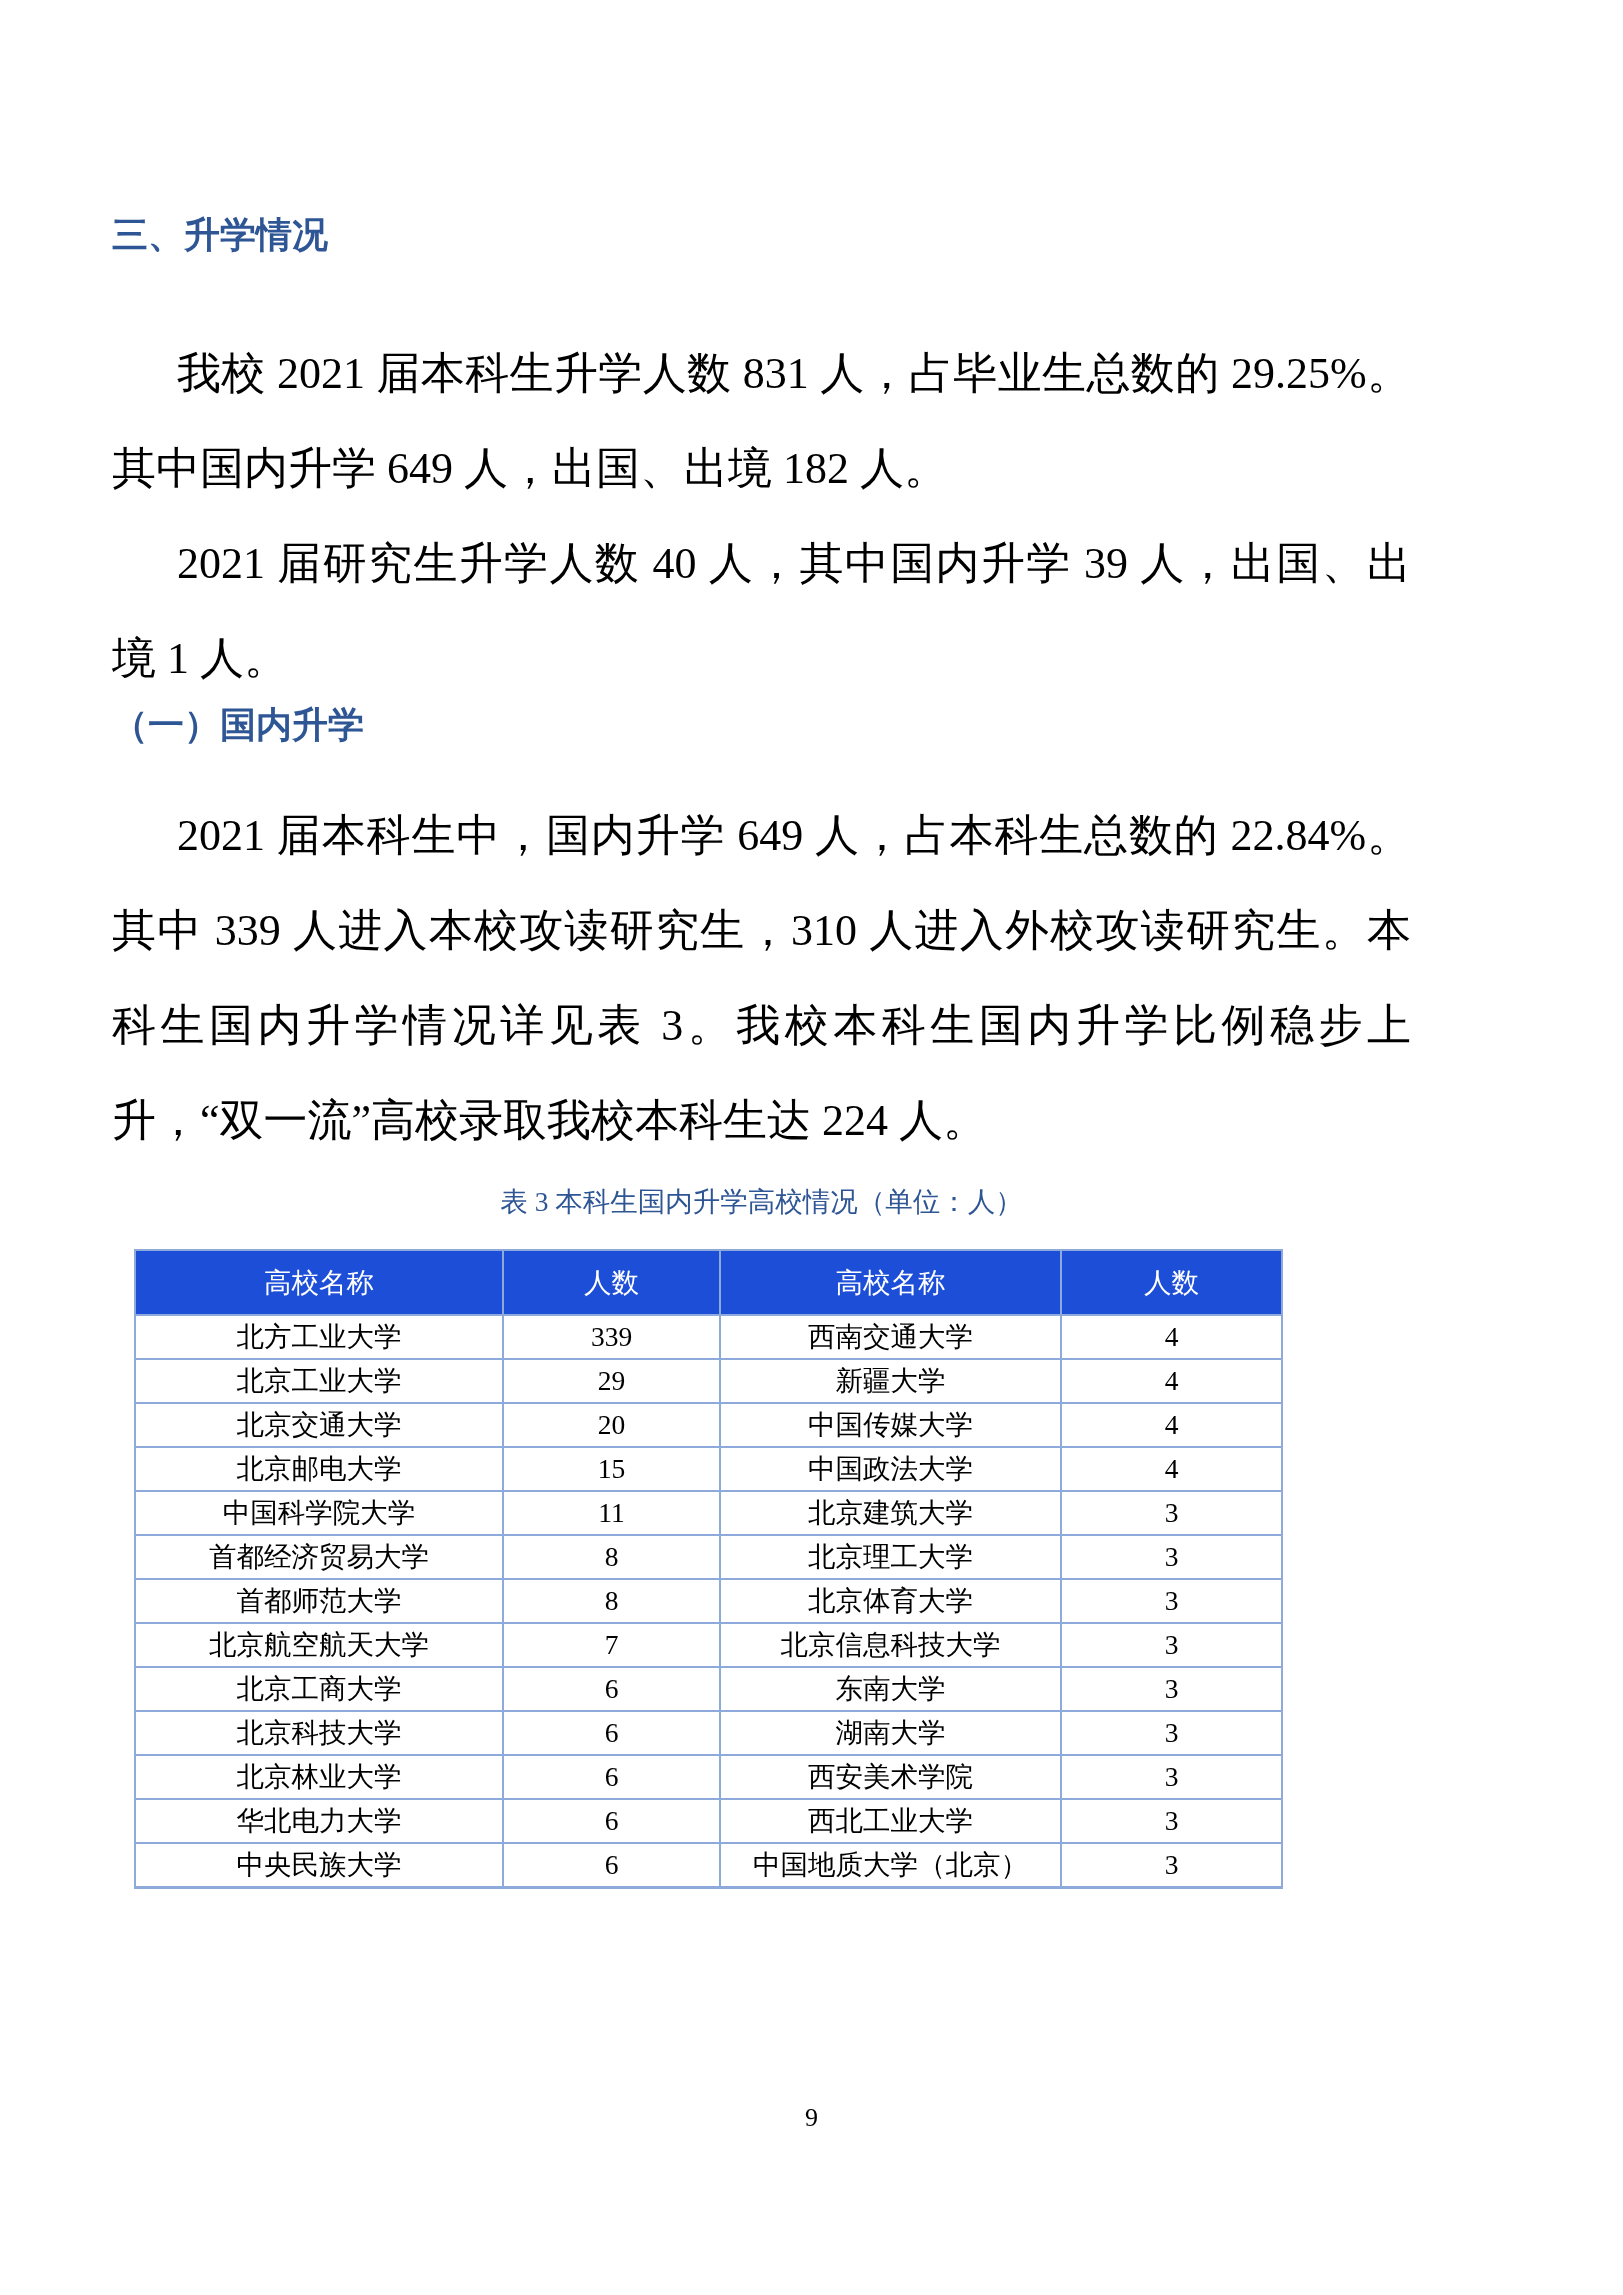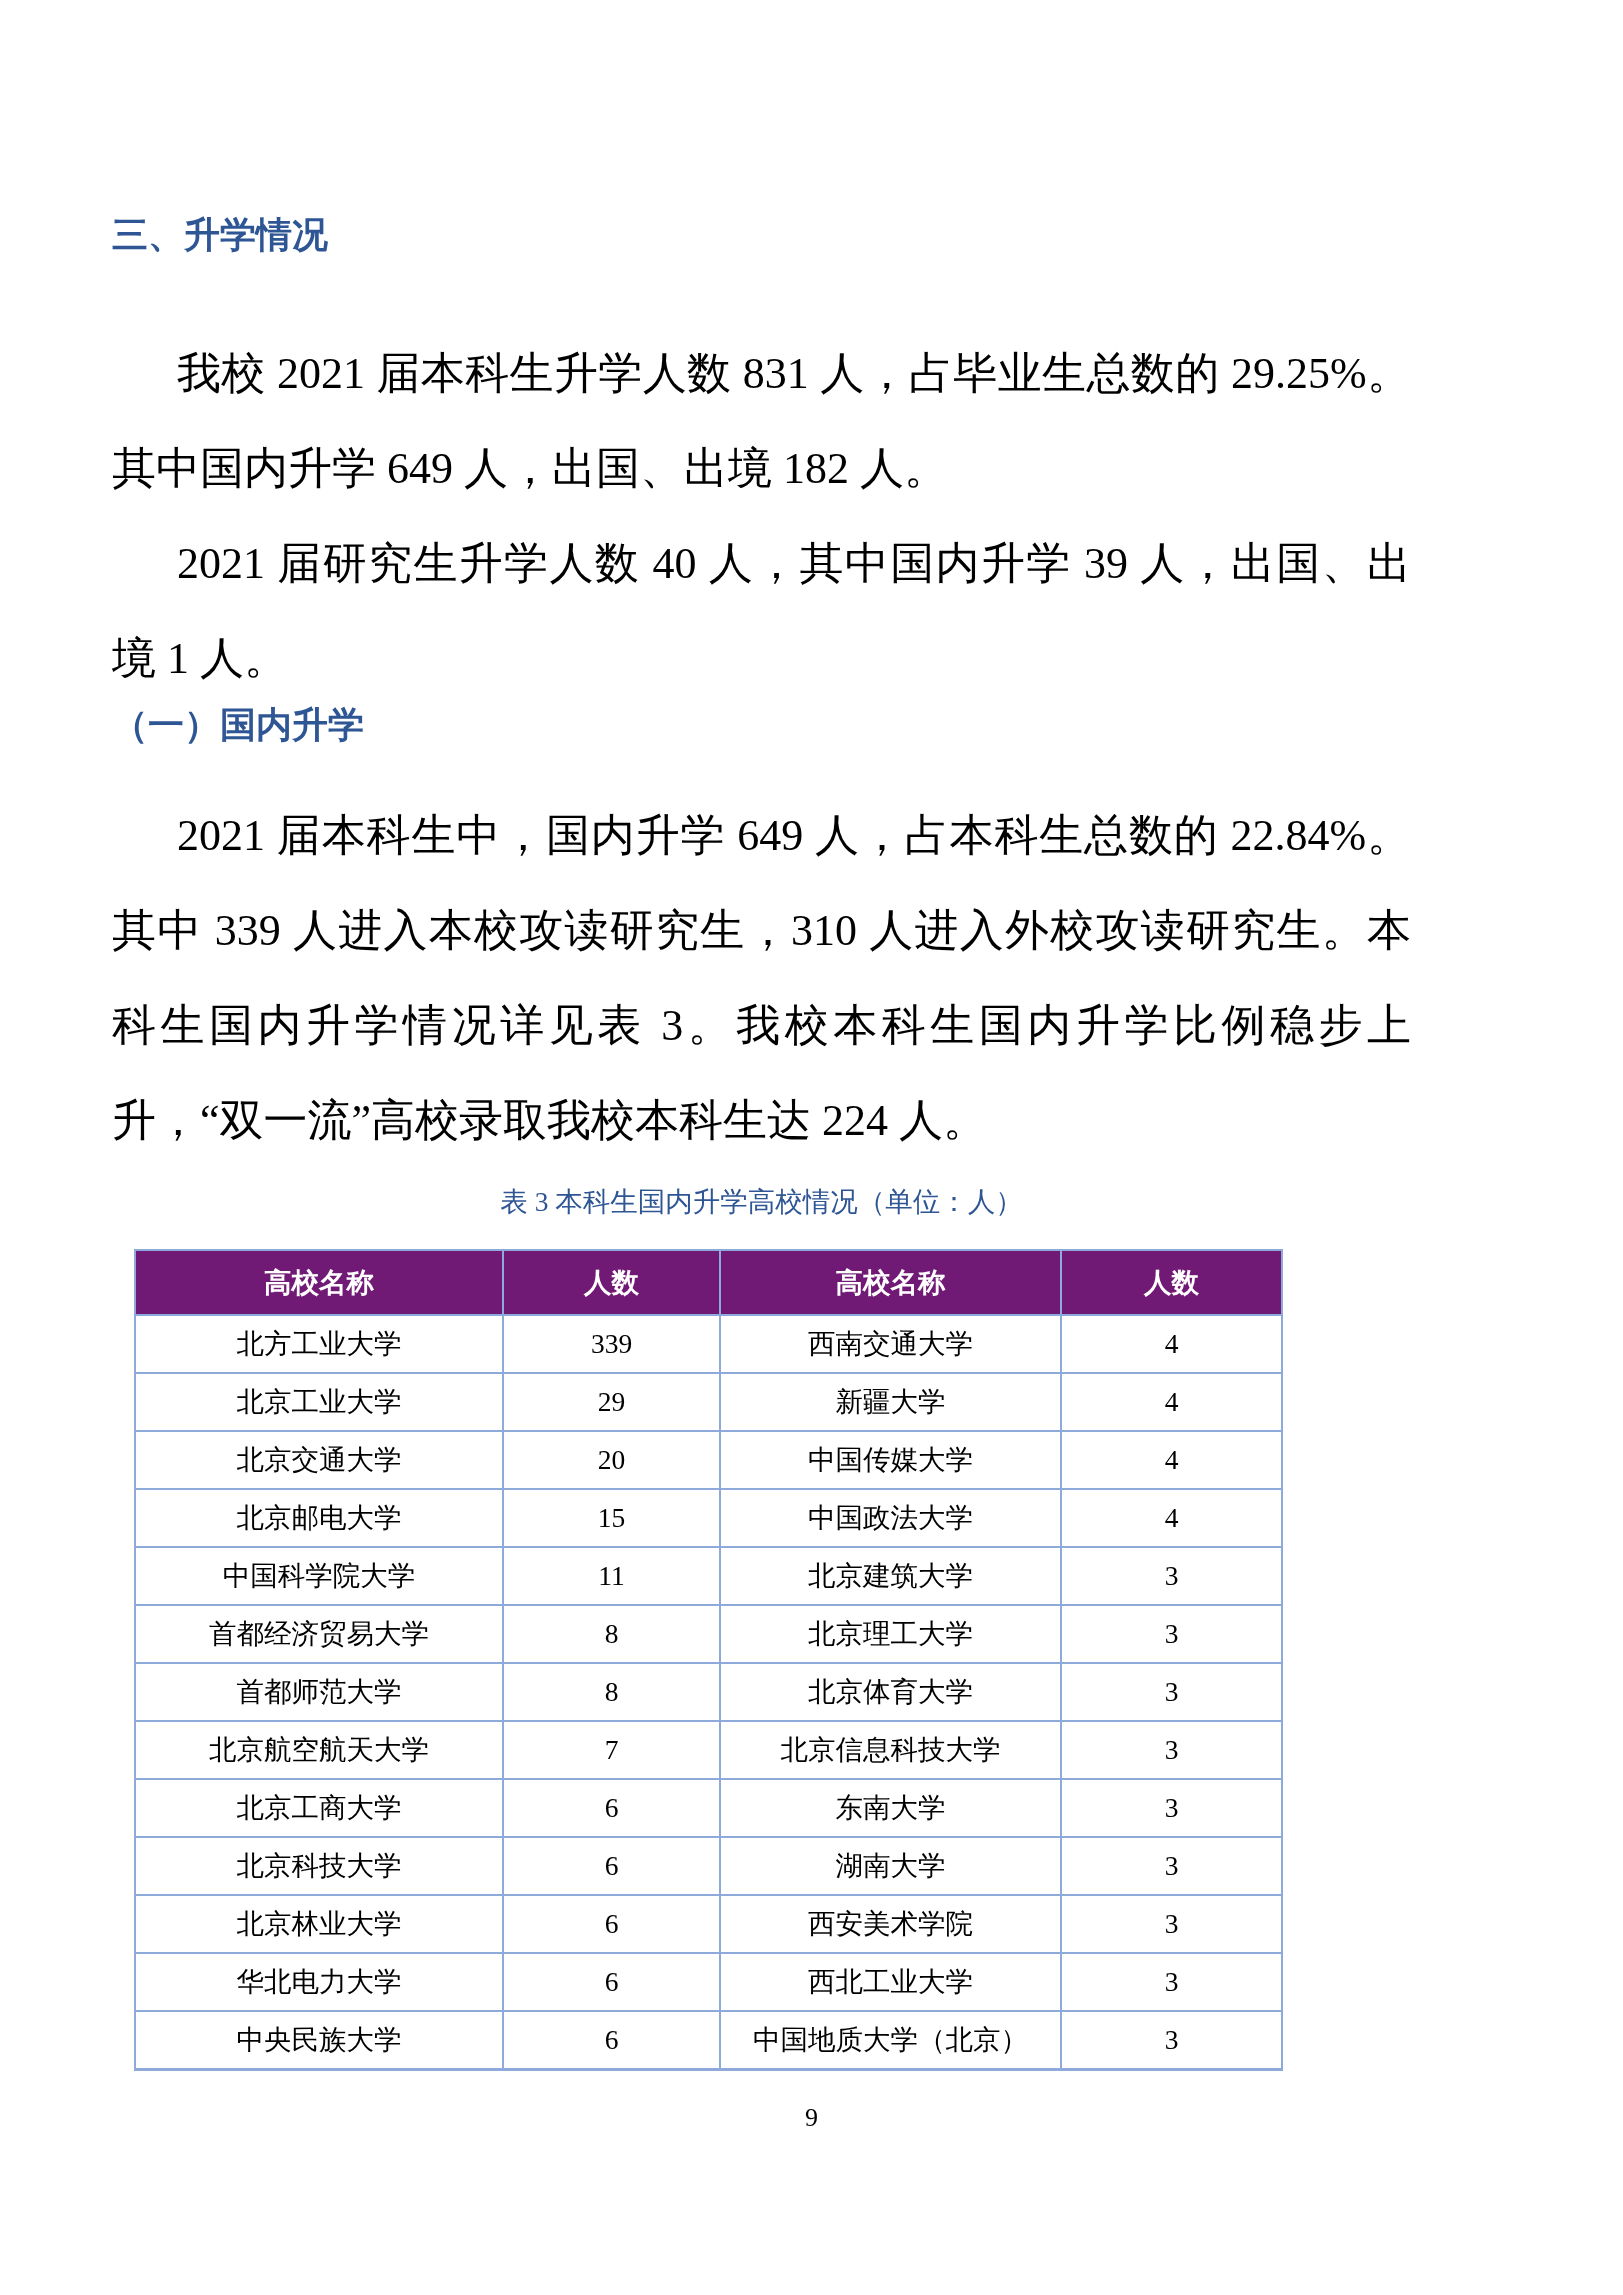--- a/index.html
+++ b/index.html
@@ -62,30 +62,29 @@
   }
   .uni-table th, .uni-table td {
     border: 2.6px solid #8EAADB;
     text-align: center;
     vertical-align: middle;
     font-weight: normal;
     padding: 0;
     overflow: hidden;
   }
   .uni-table th {
-    background: #701a75;
+    background: #1d4ed8;
     color: #ffffff;
     font-size: 27.5px;
     height: 65px;
-    font-weight: bold;
   }
   .uni-table td {
     font-size: 27.5px;
     color: #000000;
-    height: 58px;
+    height: 44px;
     background: #ffffff;
   }
   .uni-table { border-bottom: 3.9px solid #8EAADB; }
   .page-number {
     position: absolute;
     left: 0;
     right: 0;
     top: 2102px;
     text-align: center;
     font-size: 26px;

